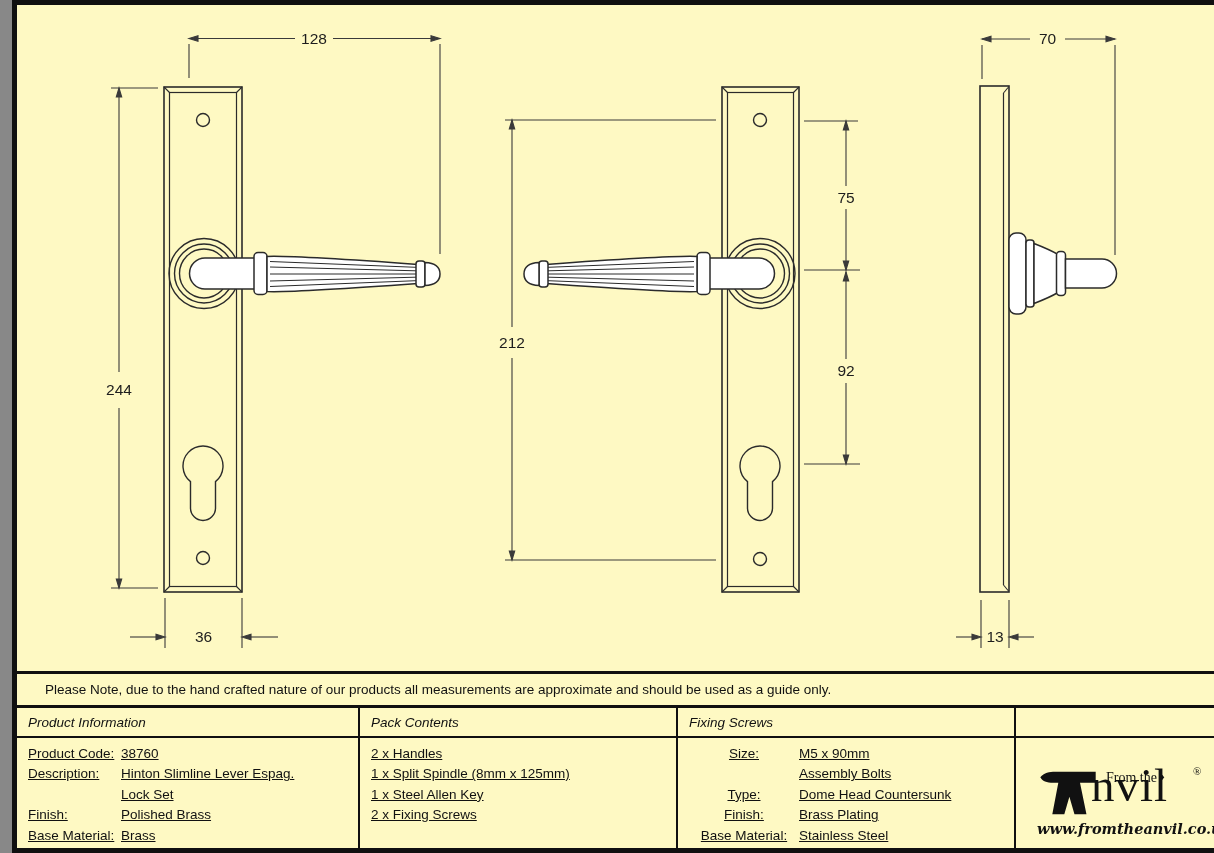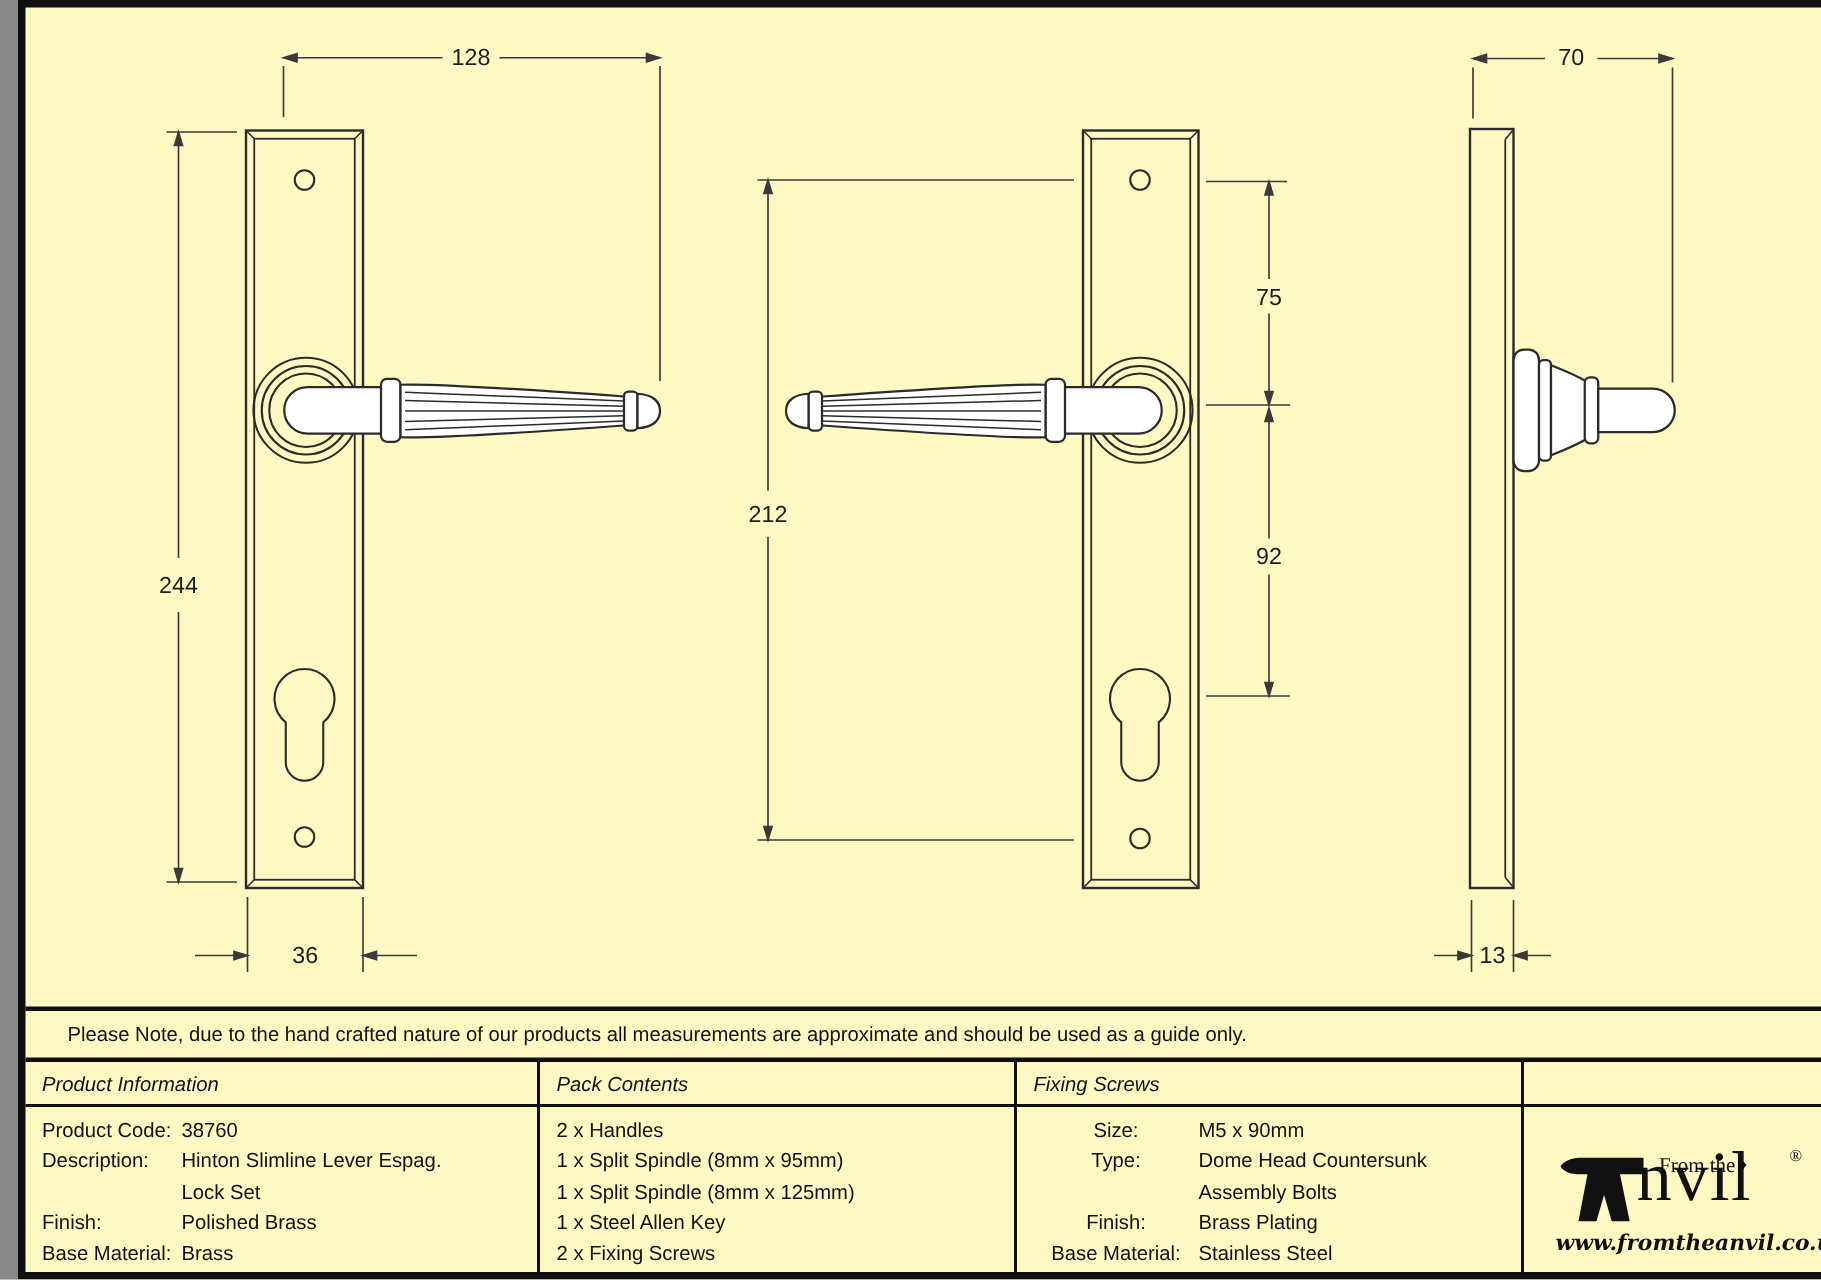--- a/index.html
+++ b/index.html
@@ -26,21 +26,21 @@
     border-top:3px solid #101010; font-size:13.5px;
   }
   .vsep { position:absolute; top:0; bottom:0; width:2px; background:#101010; }
   .vsep.s1 { left:341px; } .vsep.s2 { left:659px; } .vsep.s3 { left:997px; }
   .hsep-header { position:absolute; left:0; right:0; top:28px; height:2px; background:#101010; }
   .col { position:absolute; top:0; bottom:0; }
   .col.c1 { left:0; width:341px; }
   .col.c2 { left:343px; width:316px; }
   .col.c3 { left:661px; width:336px;text-align:center; }
   .col-header { height:28px; display:flex; align-items:center; padding-left:11px;font-style:italic; }
-  .col-body { padding:8px 0 0 11px; line-height:20.4px; }
+  .col-body { padding:8px 0 0 11px; line-height:20.4px;text-decoration:underline; }
   .kv { display:flex; }
   .kv .k { width:93px; flex:none; }
   .c3 .kv .k { width:110px; }
   .plain-list div { white-space:nowrap; }
 
   
   .logo-cell { position:absolute; left:999px; top:728px; width:210px; height:143px;text-decoration:underline; }
   .logo { position:absolute; left:0; top:28px; width:210px; height:112px; }
   .anvil-svg { position:absolute; left:27px; top:13px; }
   .from-the {
@@ -249,41 +249,40 @@
           <span class="k">Base Material:</span>
           <span class="v">Brass</span>
         </div>
       </div>
     </div>
 
     <div class="col c2">
       <div class="col-header">Pack Contents</div>
       <div class="col-body plain-list">
         <div>2 x Handles</div>
-        <div>1 x Split Spindle (8mm x 95mm)</div>
         <div>1 x Split Spindle (8mm x 125mm)</div>
         <div>1 x Steel Allen Key</div>
         <div>2 x Fixing Screws</div>
       </div>
     </div>
 
     <div class="col c3">
       <div class="col-header">Fixing Screws</div>
       <div class="col-body">
         <div class="kv">
           <span class="k">Size:</span>
           <span class="v">M5 x 90mm</span>
         </div>
         <div class="kv">
+          <span class="k"></span>
+          <span class="v">Assembly Bolts</span>
+        </div>
+        <div class="kv">
           <span class="k">Type:</span>
           <span class="v">Dome Head Countersunk</span>
-        </div>
-        <div class="kv">
-          <span class="k"></span>
-          <span class="v">Assembly Bolts</span>
         </div>
         <div class="kv">
           <span class="k">Finish:</span>
           <span class="v">Brass Plating</span>
         </div>
         <div class="kv">
           <span class="k">Base Material:</span>
           <span class="v">Stainless Steel</span>
         </div>
       </div>

